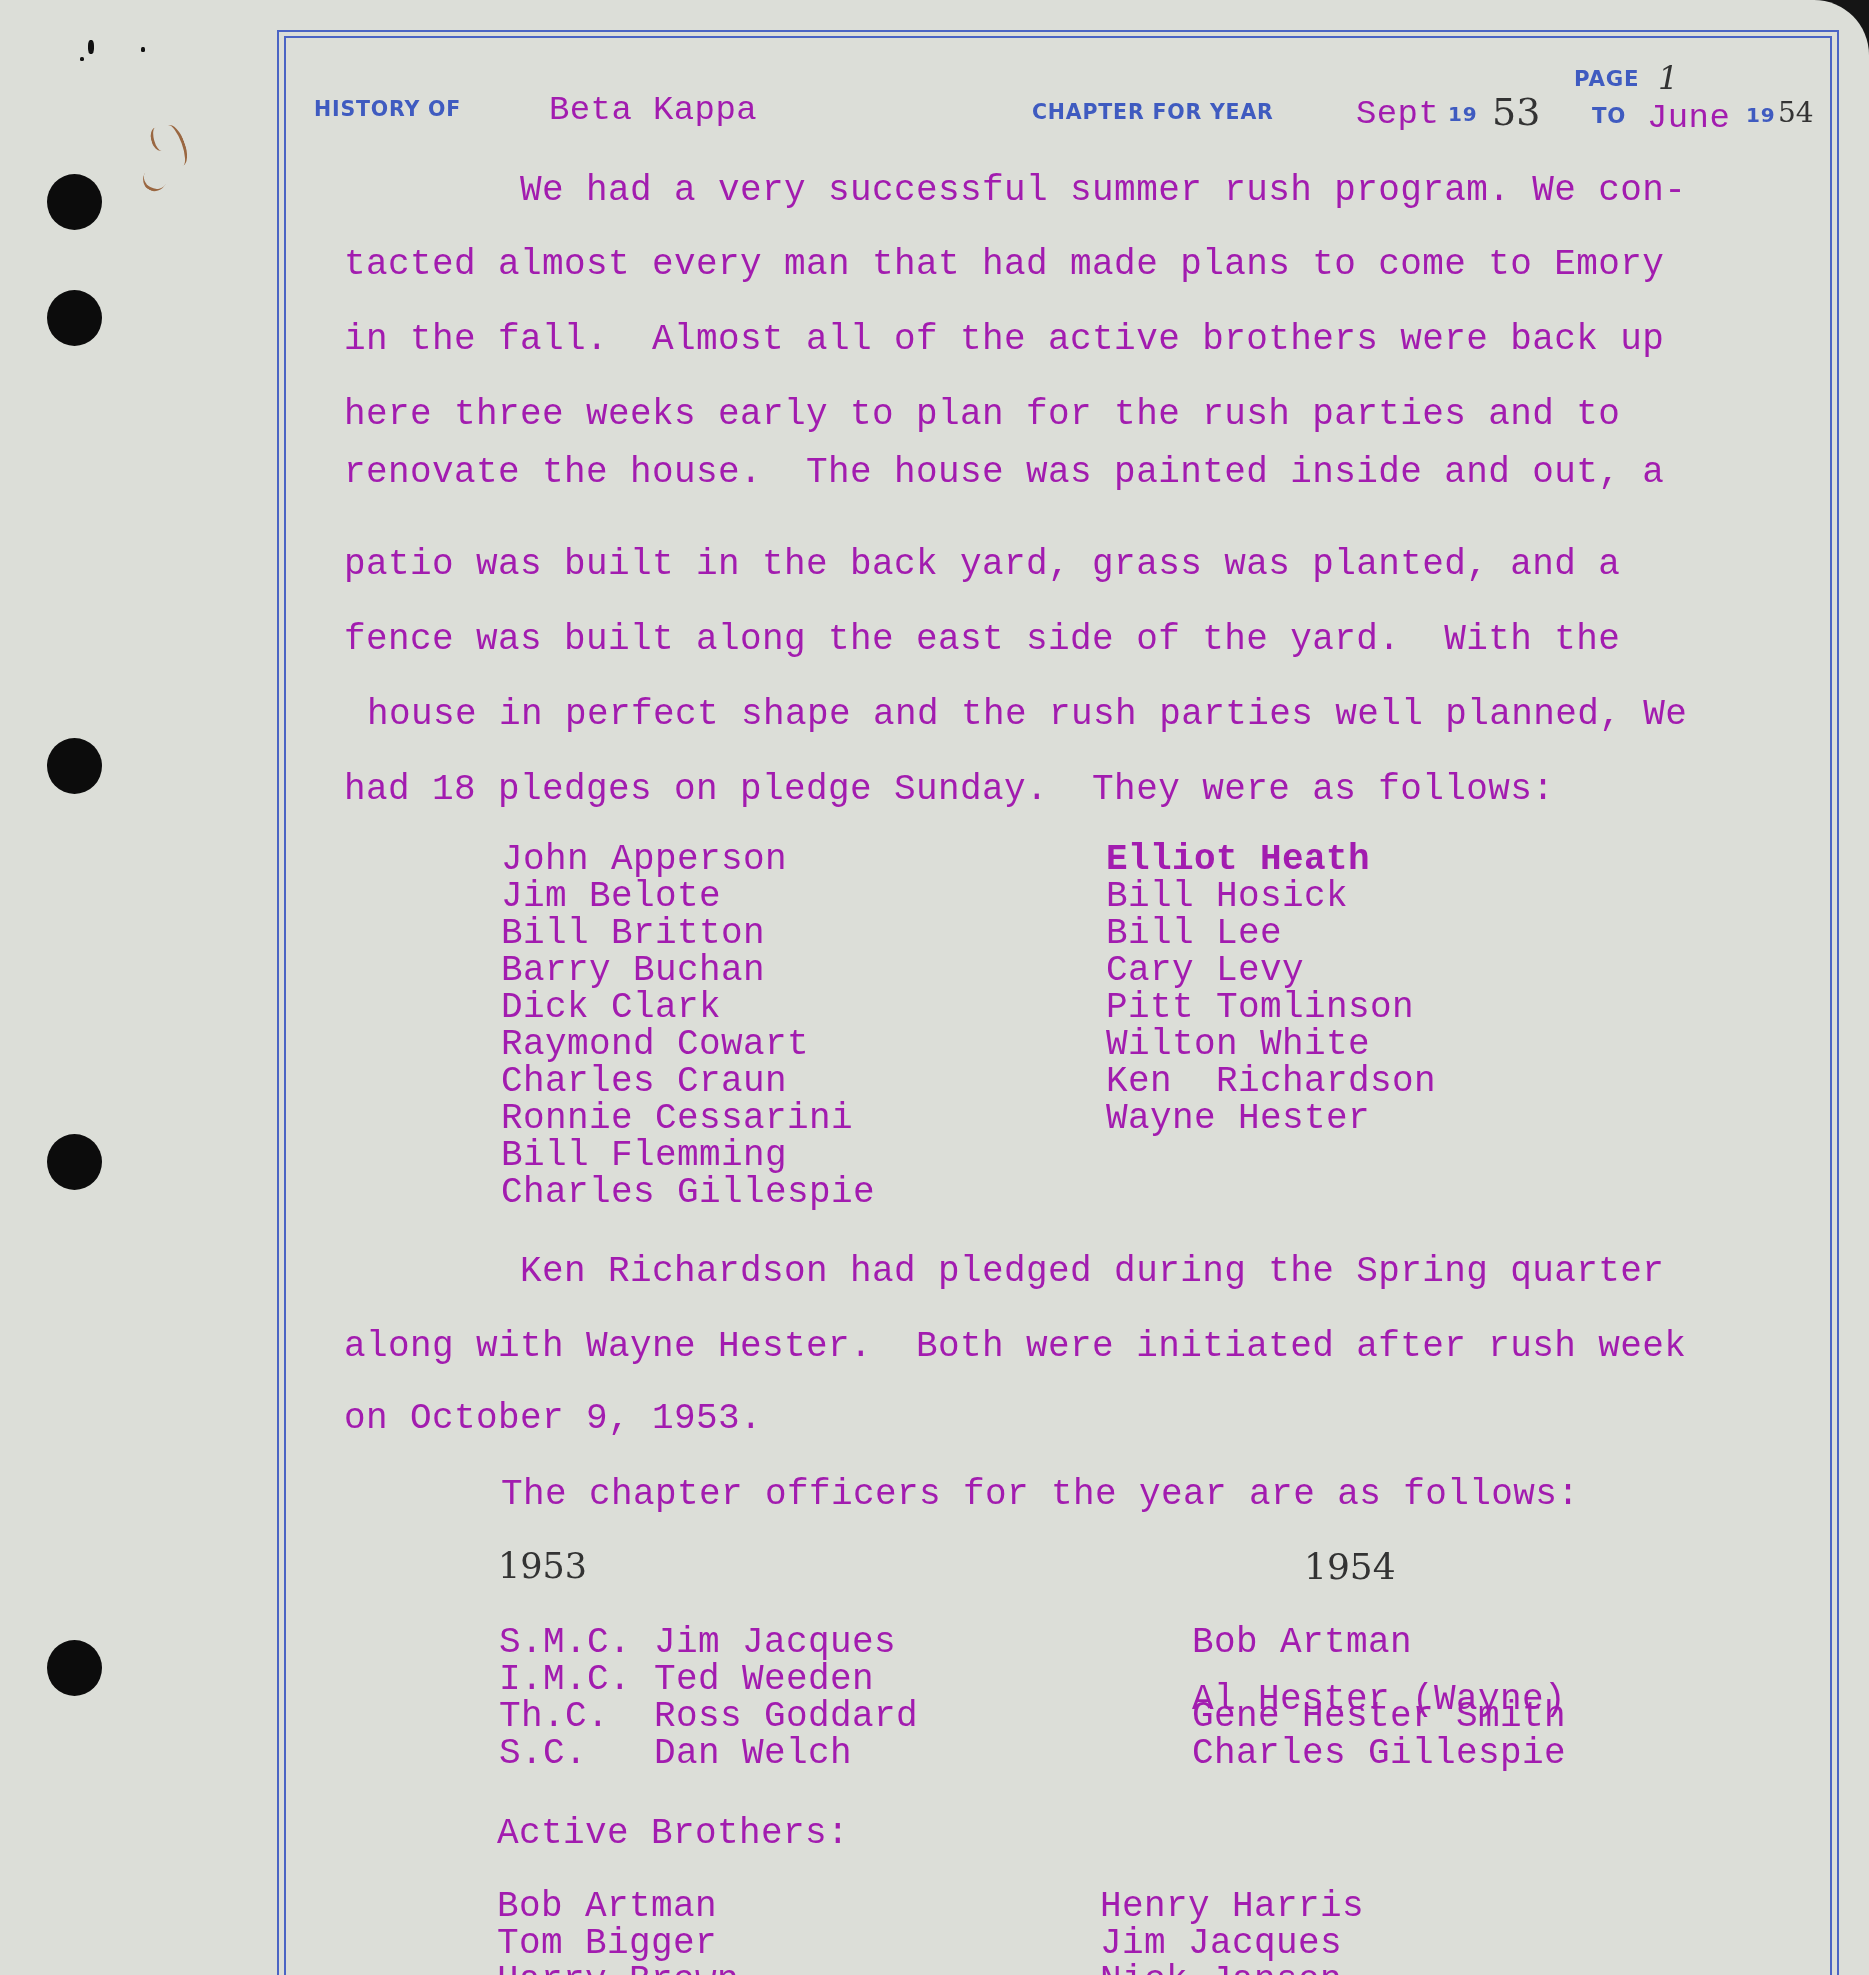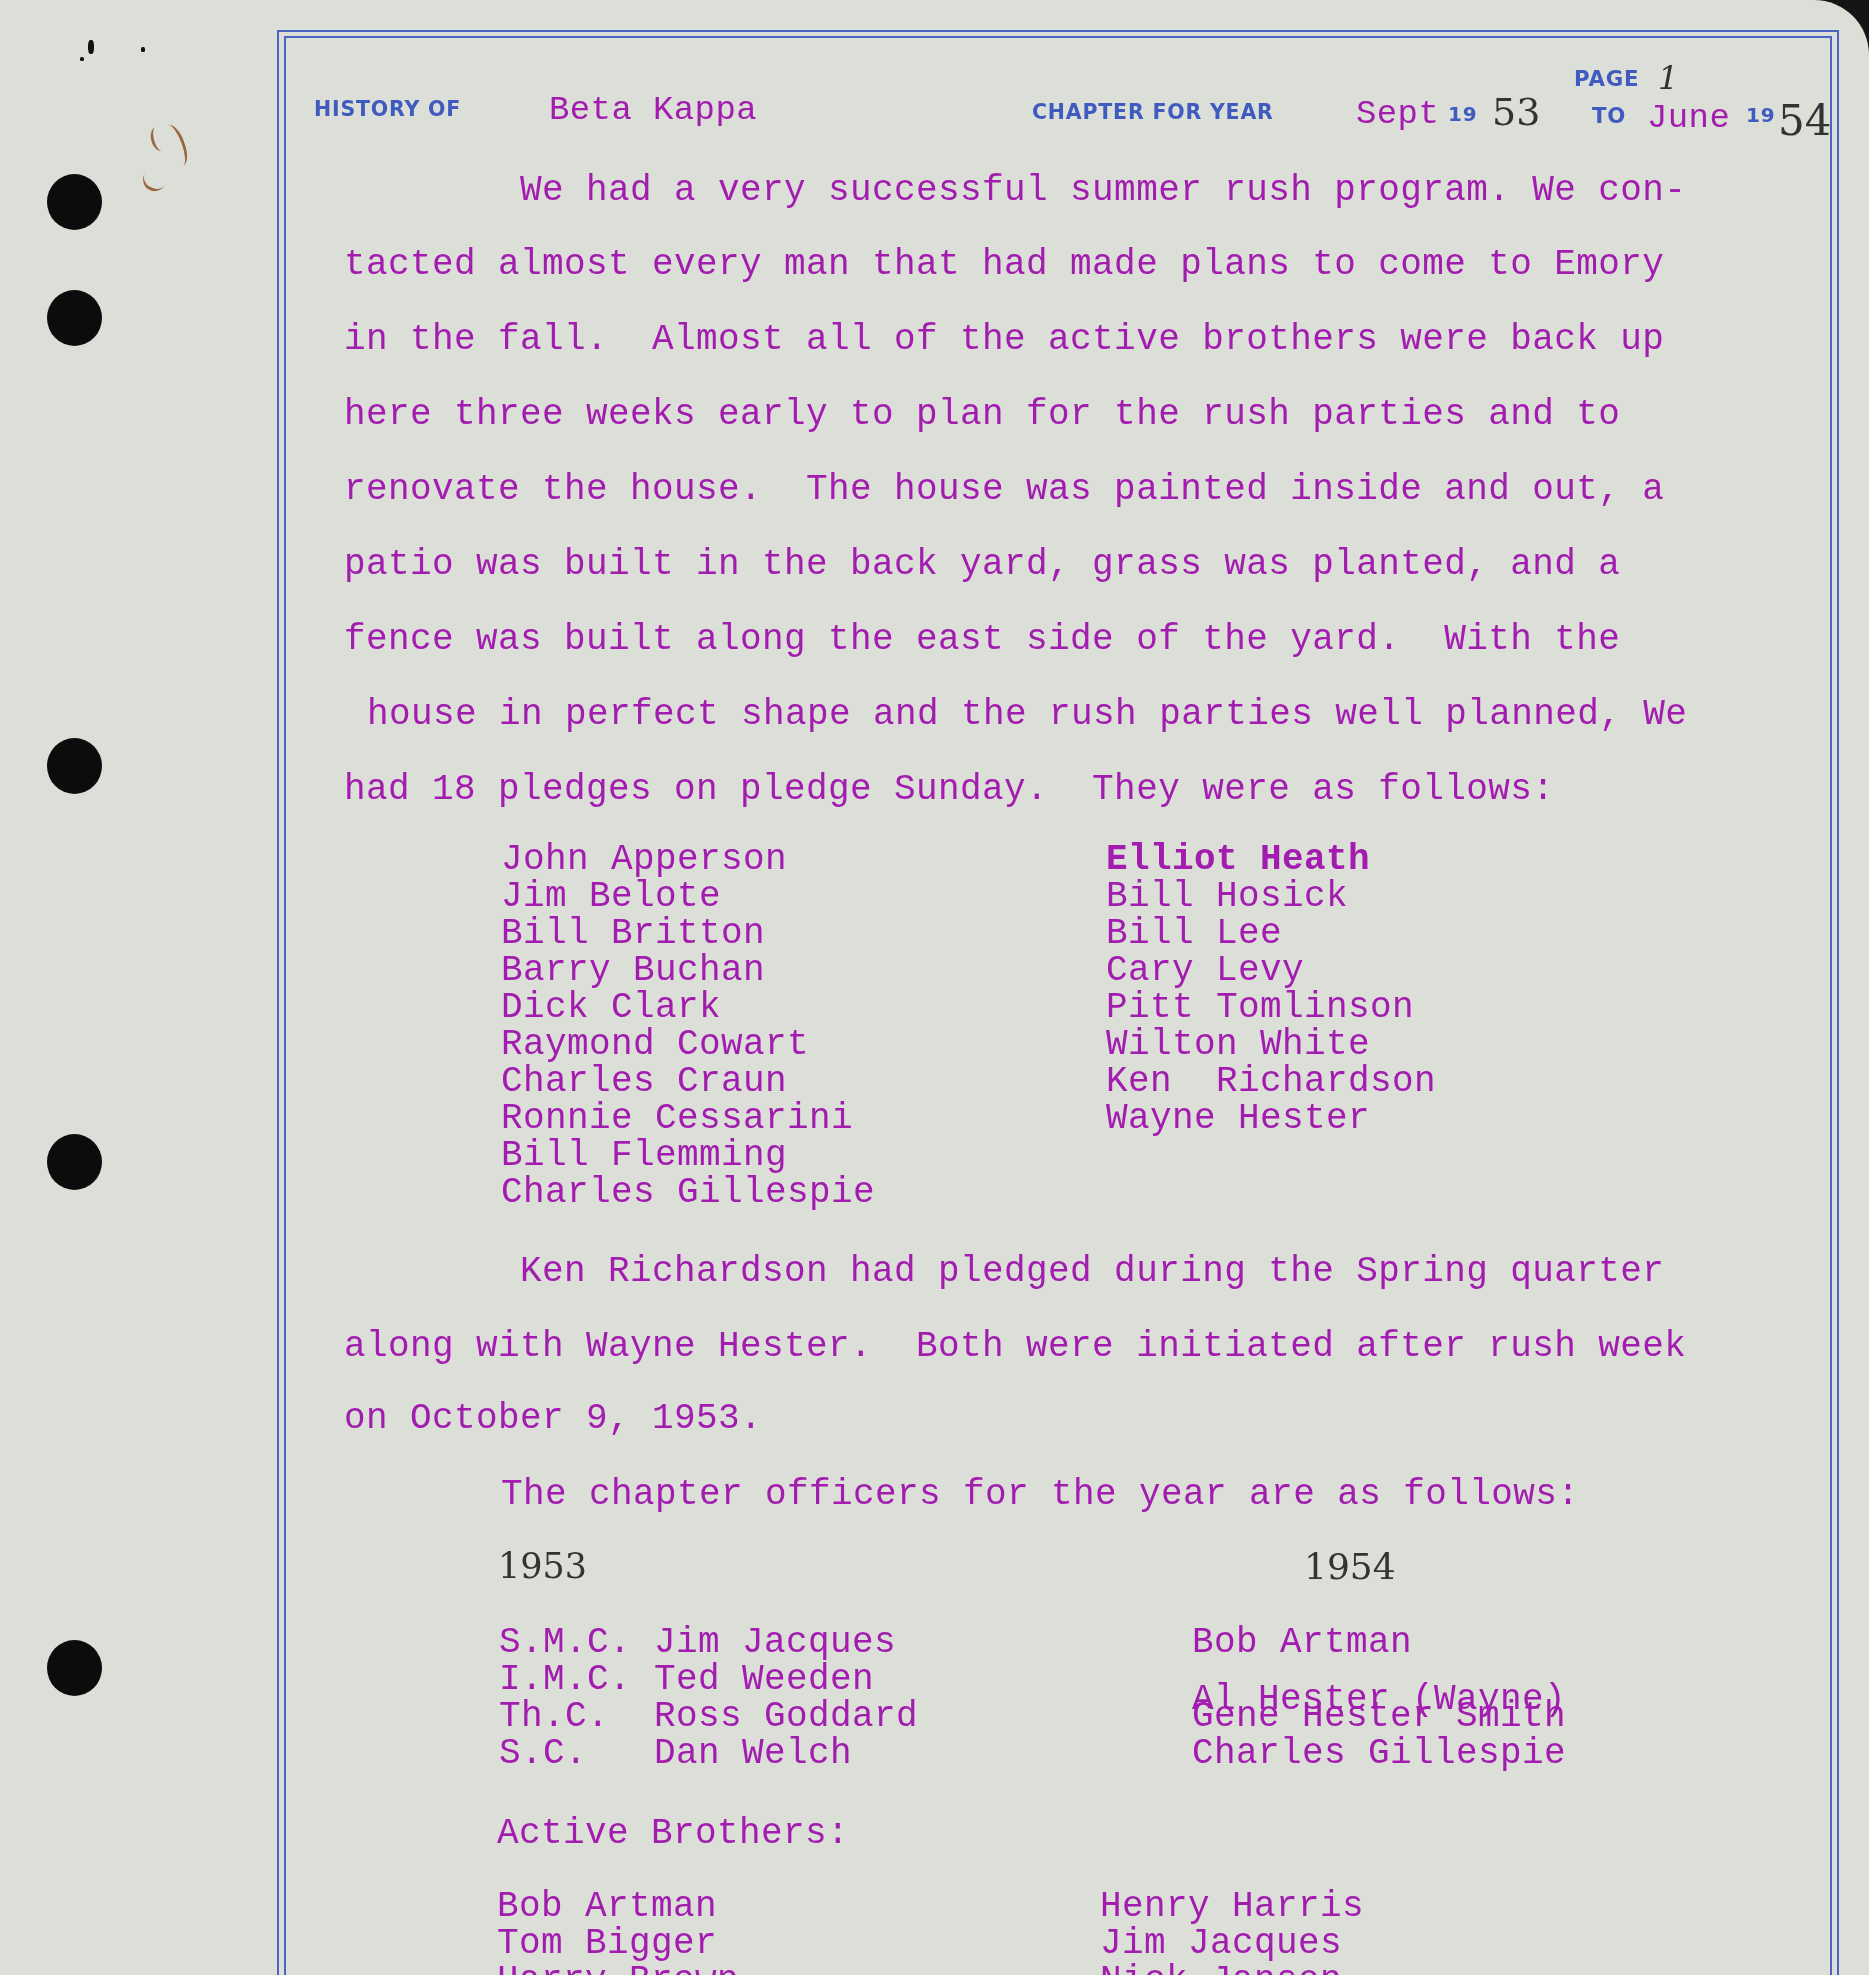--- a/index.html
+++ b/index.html
@@ -74,28 +74,28 @@
   <div class="typed" style="left:1356px;top:95px;font-size:34px;">Sept</div>
   <div class="blue-label" style="left:1448px;top:102px;font-size:20px;">19</div>
   <div class="hand" style="left:1492px;top:90px;font-size:38px;">53</div>
 
   <div class="blue-label" style="left:1574px;top:66px;font-size:21.3px;">PAGE</div>
   <div class="hand" style="left:1658px;top:59px;font-size:32px;font-style:italic;">1</div>
 
   <div class="blue-label" style="left:1592px;top:103px;font-size:21.3px;">TO</div>
   <div class="typed" style="left:1647px;top:99px;font-size:34px;">June</div>
   <div class="blue-label" style="left:1746px;top:103px;font-size:20px;">19</div>
-  <div class="hand" style="left:1778px;top:96px;font-size:42px;">54</div>
+  <div class="hand" style="left:1778px;top:96px;font-size:28px;">54</div>
 
   <div>
     <div class="typed body-line" style="left:344px;top:170px;">        We had a very successful summer rush program. We con-</div>
     <div class="typed body-line" style="left:344px;top:244px;">tacted almost every man that had made plans to come to Emory</div>
     <div class="typed body-line" style="left:344px;top:319px;">in the fall.  Almost all of the active brothers were back up</div>
     <div class="typed body-line" style="left:344px;top:394px;">here three weeks early to plan for the rush parties and to</div>
-    <div class="typed body-line" style="left:344px;top:469px;">renovate the house.  The house was painted inside and out, a</div>
+    <div class="typed body-line" style="left:344px;top:452px;">renovate the house.  The house was painted inside and out, a</div>
     <div class="typed body-line" style="left:344px;top:544px;">patio was built in the back yard, grass was planted, and a</div>
     <div class="typed body-line" style="left:344px;top:619px;">fence was built along the east side of the yard.  With the</div>
     <div class="typed body-line" style="left:344px;top:694px;margin-left:23px;">house in perfect shape and the rush parties well planned, We</div>
     <div class="typed body-line" style="left:344px;top:769px;">had 18 pledges on pledge Sunday.  They were as follows:</div>
   </div>
 
   <div style="position:absolute;left:501px;top:841px;">
     <div class="typed list-line" style="position:relative;">John Apperson</div>
     <div class="typed list-line" style="position:relative;">Jim Belote</div>
     <div class="typed list-line" style="position:relative;">Bill Britton</div>

